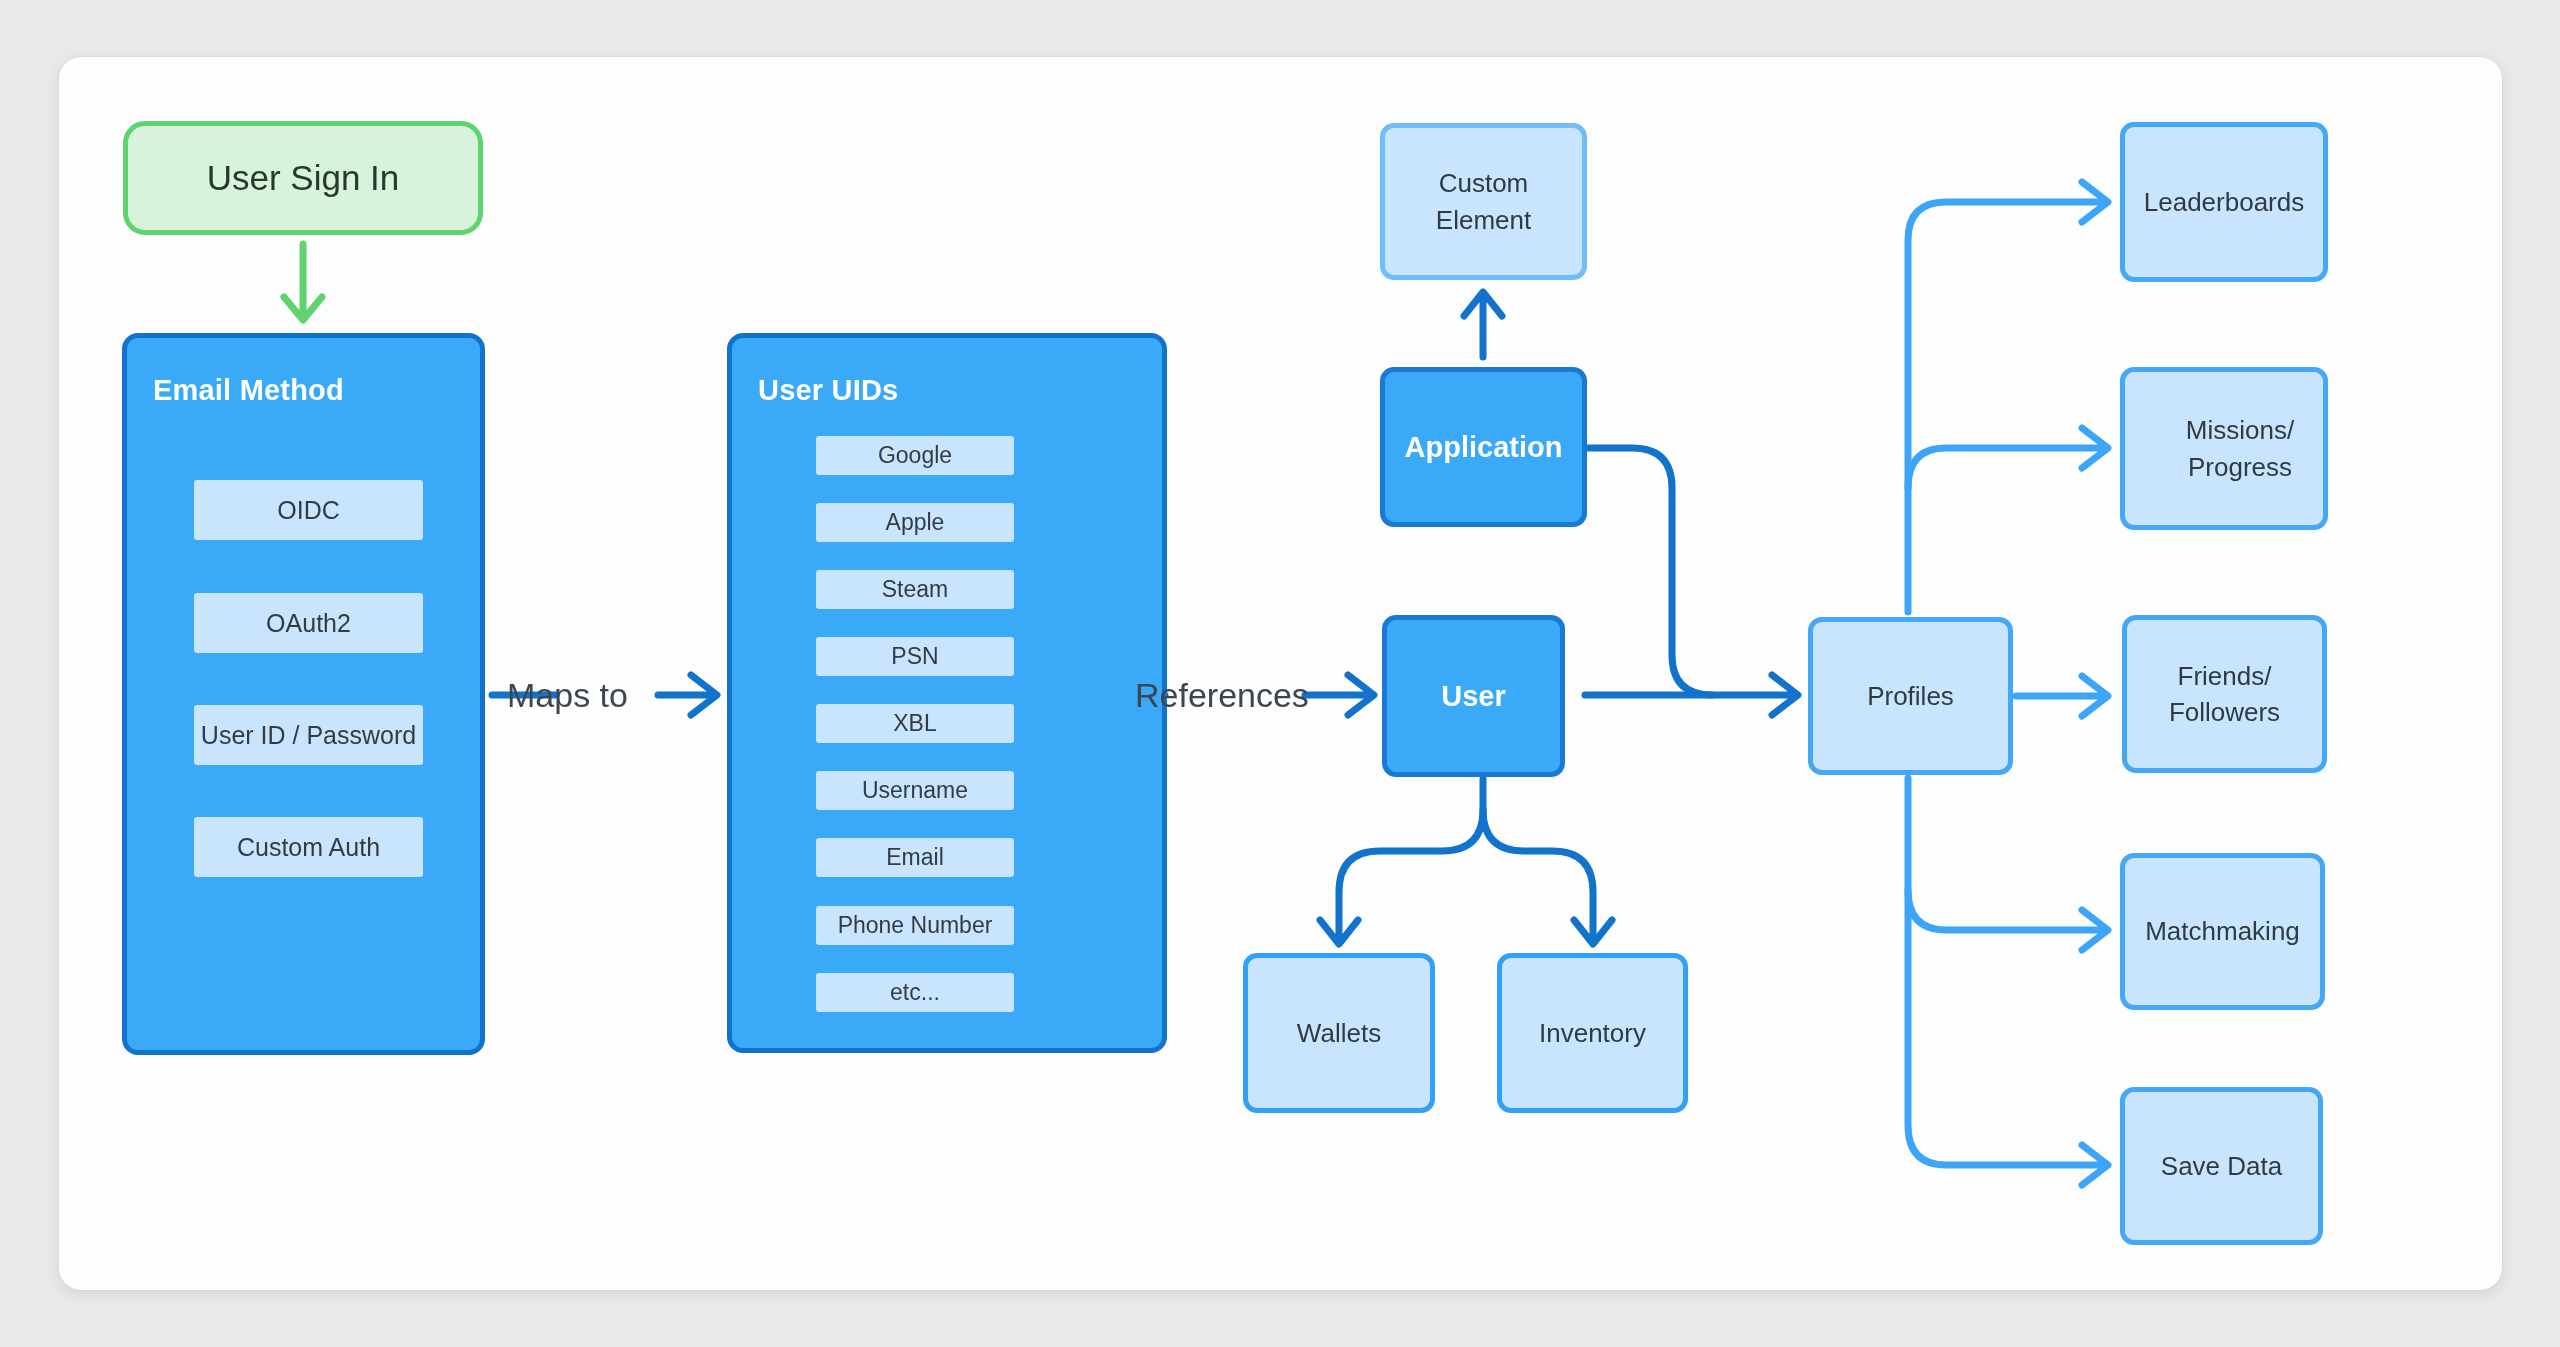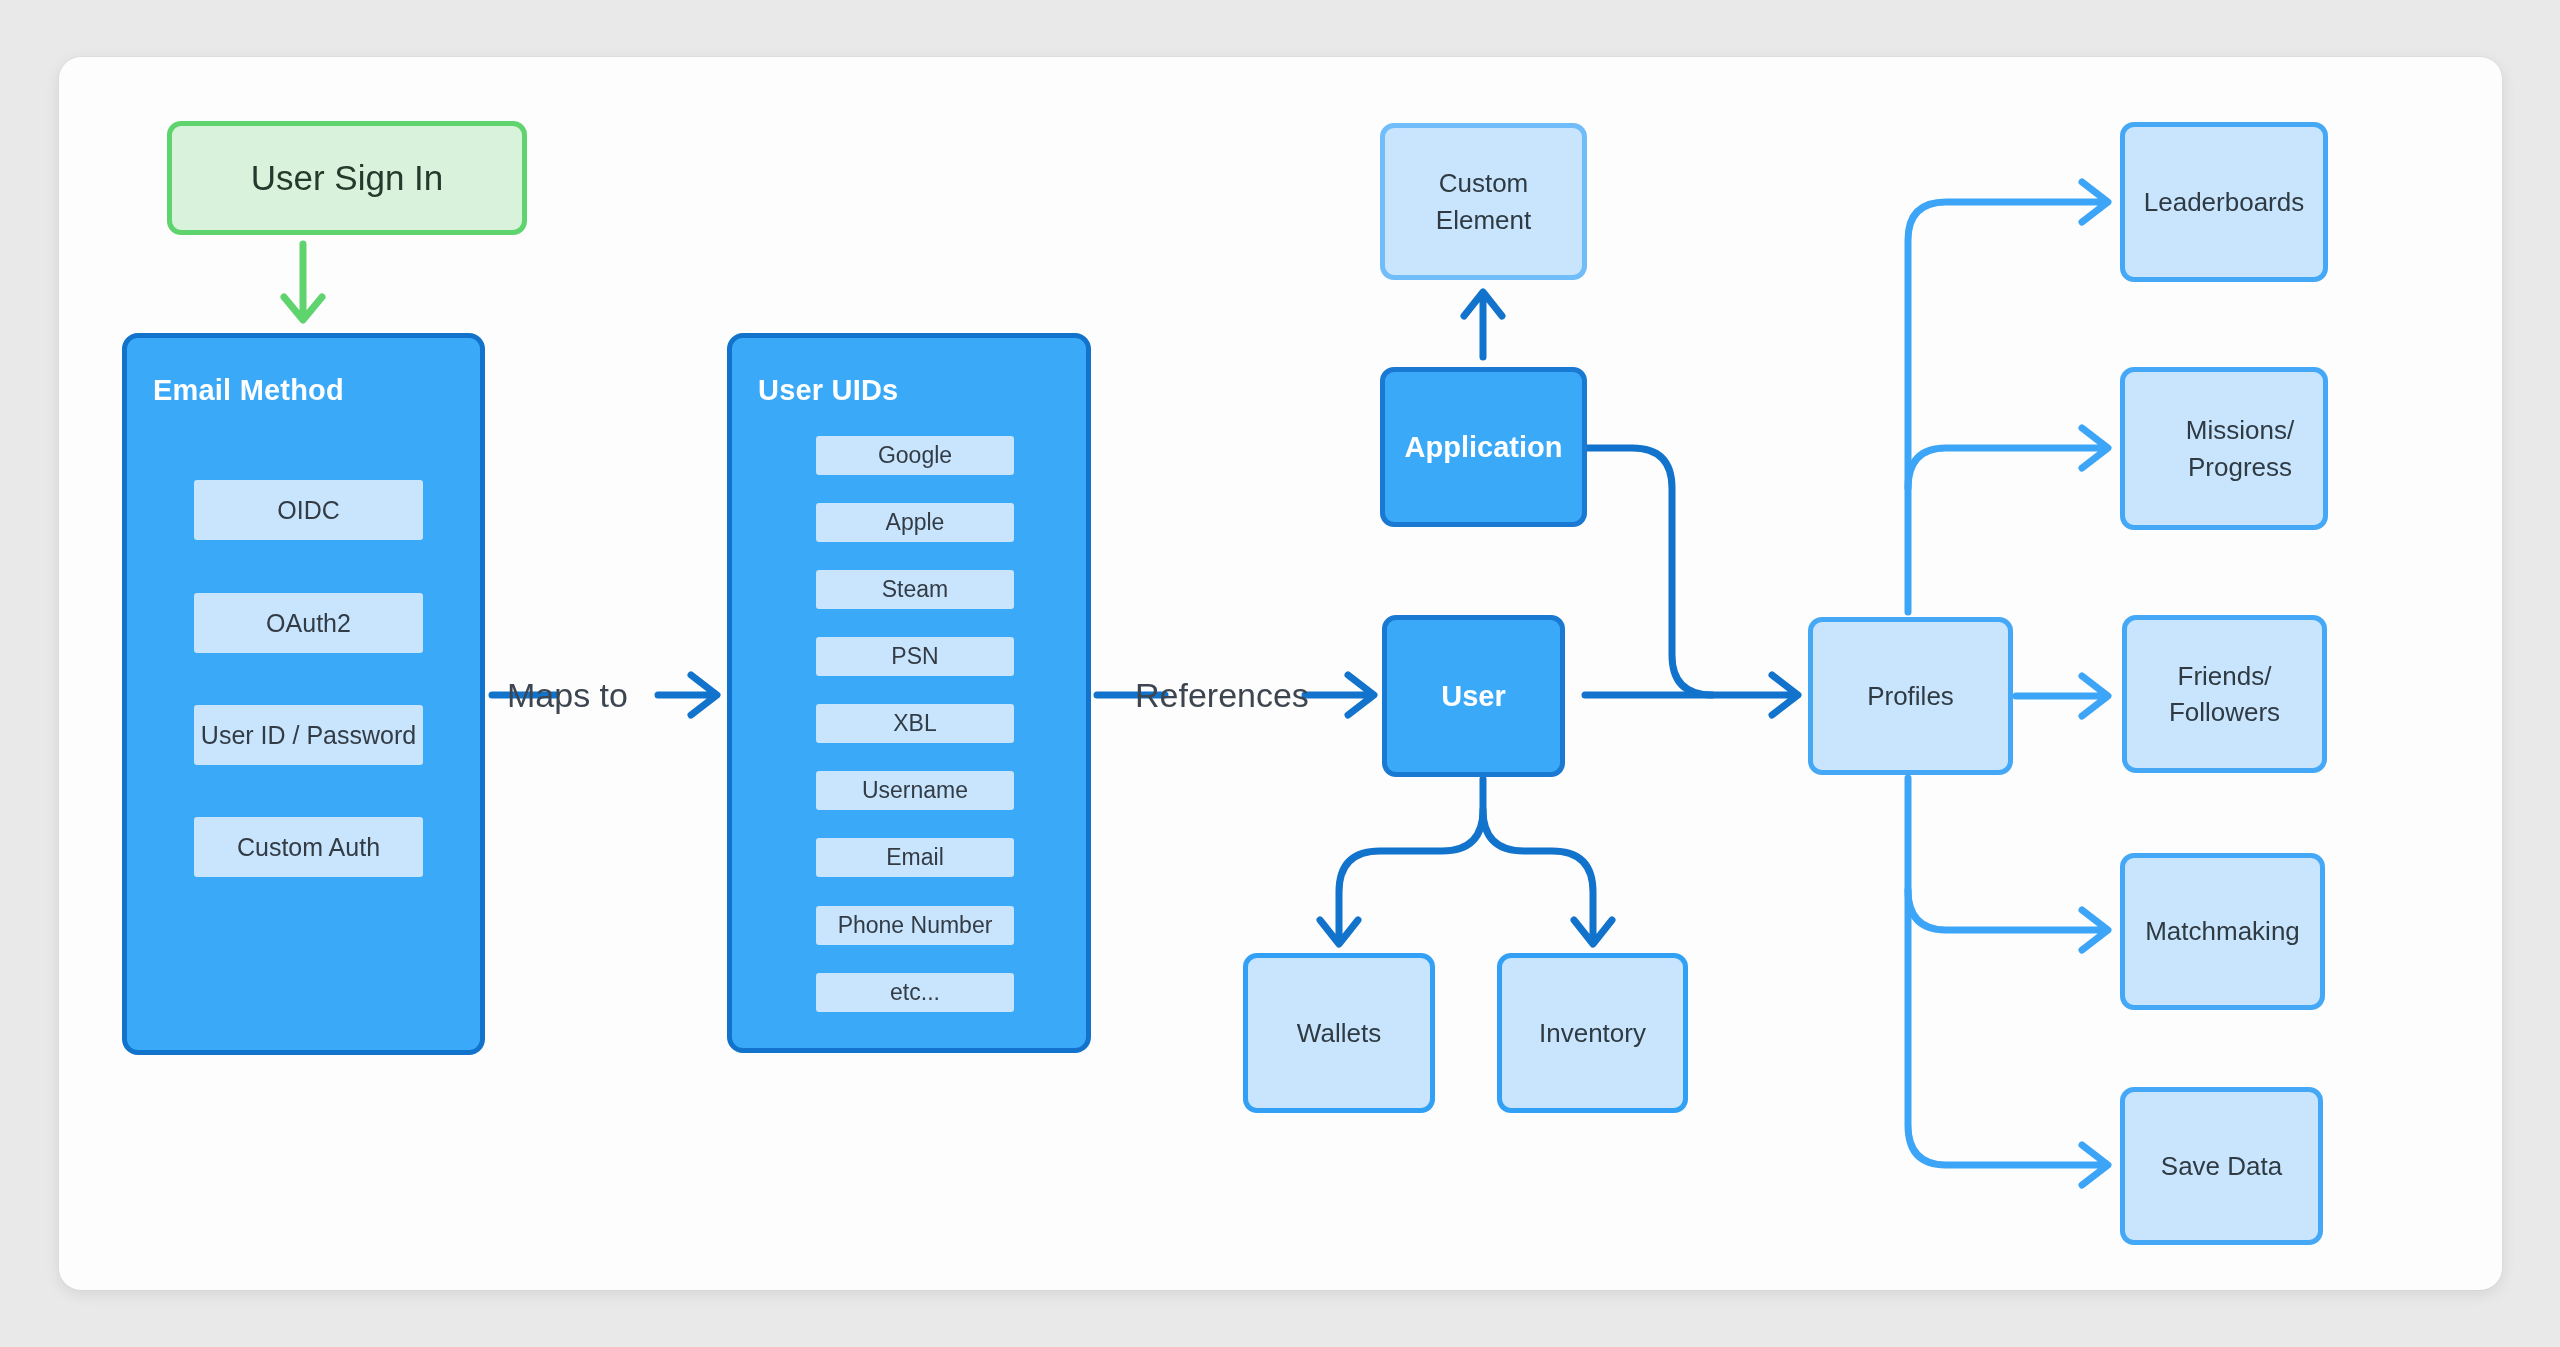--- a/index.html
+++ b/index.html
@@ -38,23 +38,23 @@
   .node.mid    { background: var(--light_fill, #c8e5fd); border: 5px solid var(--mid_stroke, #32a0f5); }
   .node.liter  { background: var(--light_fill, #c8e5fd); border: 5px solid var(--lighter_stroke, #70bdf9); }
   .node.solid  { background: var(--blue_fill, #3aa9f8); border: 5px solid var(--blue_node_stroke, #1a79d2);
                  color: var(--text_white, #ffffff); font-size: 29px; font-weight: 700; text-align: center; }
 
   .signin {
     position: absolute; left: 123px; top: 121px; width: 360px; height: 114px;
     box-sizing: border-box;
     background: var(--green_fill, #d9f2db);
     border: 5px solid var(--green_stroke, #5ed36e);
-    border-radius: 14px;
+    border-radius: 22px;
     display: flex; align-items: center; justify-content: center;
-    font-size: 35px; font-weight: 500; color: var(--green_text, #243a2c); margin-left: 44px;
+    font-size: 35px; font-weight: 500; color: var(--green_text, #243a2c);
   }
 
   .container {
     position: absolute; box-sizing: border-box;
     background: var(--blue_fill, #3aa9f8);
     border: 5px solid var(--blue_dark_stroke, #1173cb);
     border-radius: 16px;
   }
   .container .ctitle {
     position: absolute; left: 26px; top: 36px;
@@ -63,21 +63,21 @@
   }
   .container .item {
     position: absolute; box-sizing: border-box;
     background: var(--light_fill, #c8e5fd);
     border-radius: 3px;
     display: flex; align-items: center; justify-content: center;
     color: var(--item_text, #333b45);
   }
   #auth-method { left: 122px; top: 333px; width: 363px; height: 722px; }
   #auth-method .item { left: 67px; width: 229px; height: 60px; font-size: 25px; }
-  #user-uids { left: 727px; top: 333px; width: 364px; height: 720px; }
+  #user-uids { left: 727px; top: 333px; width: 440px; height: 720px; }
   #user-uids .item { left: 84px; width: 198px; height: 39px; font-size: 23px; }
 
   .edge-label {
     position: absolute; width: 200px; height: 38px; line-height: 38px;
     text-align: left; font-size: 34px;
     color: var(--label_text, #3d4650);
   }
 
   
   #custom-element { left: 1380px; top: 123px; width: 207px; height: 157px; }

